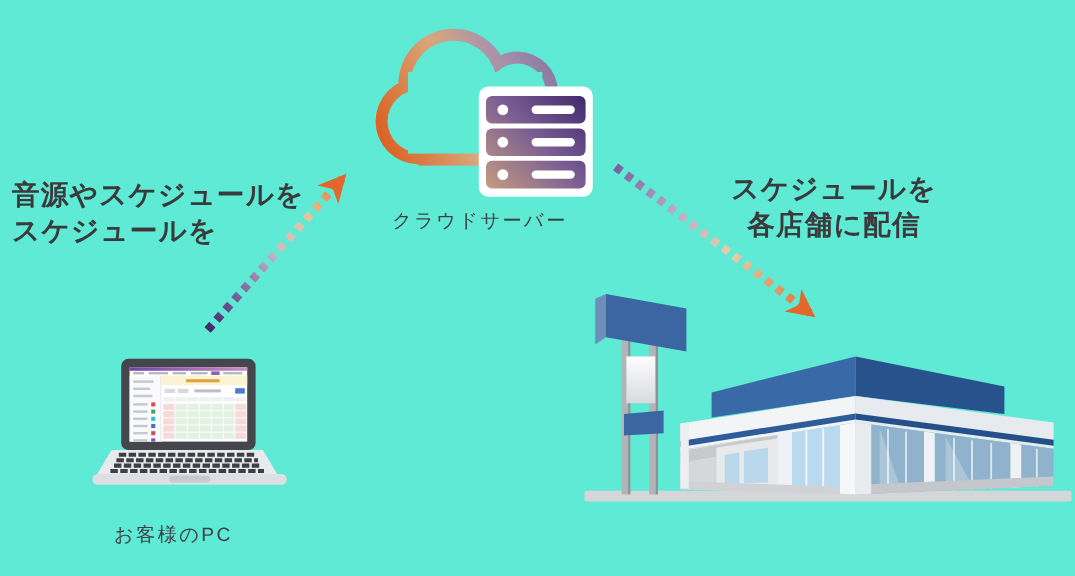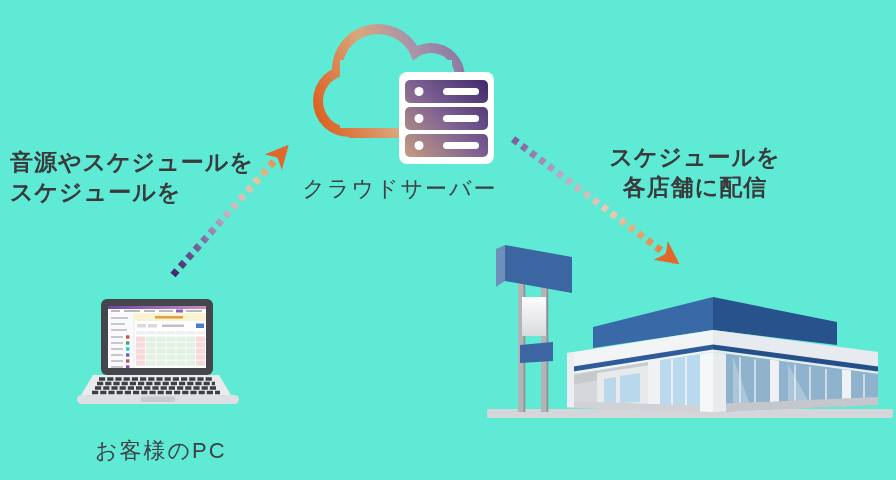--- a/index.html
+++ b/index.html
@@ -1,20 +1,20 @@
 <!DOCTYPE html>
 <html><head>
 <meta charset="utf-8">
 <style>
   html,body{margin:0;padding:0;background:#ffffff;}
   #canvas{position:relative;width:896px;height:480px;background:#5eead4;overflow:hidden;
           font-family:"Liberation Sans","DejaVu Sans",sans-serif;}
   #scene{position:absolute;left:0;top:0;}
   .note{position:absolute;font-size:23px;font-weight:700;color:#3a3a3d;line-height:30px;letter-spacing:1px;}
-  .nodelabel{position:absolute;font-size:22px;font-weight:500;color:#3f3f44;letter-spacing:2px;}
+  .nodelabel{position:absolute;font-size:16px;font-weight:500;color:#3f3f44;letter-spacing:2px;}
   .center{text-align:center;}
 </style>
 </head>
 <body>
 
 <div id="canvas">
 
 <svg id="scene" width="896" height="480" viewBox="0 0 896 480">
   <defs>
     <linearGradient id="cloudGrad" x1="318" y1="120" x2="462" y2="62" gradientUnits="userSpaceOnUse">

